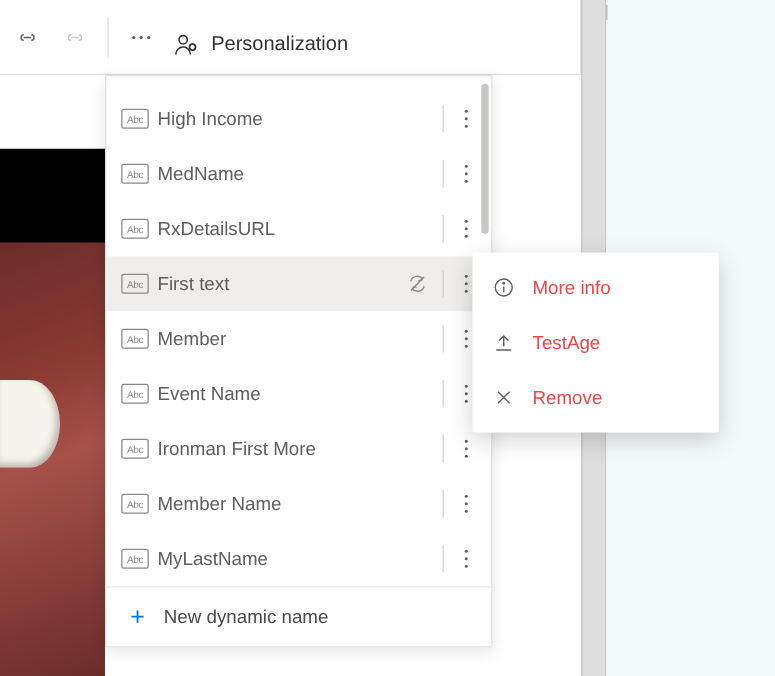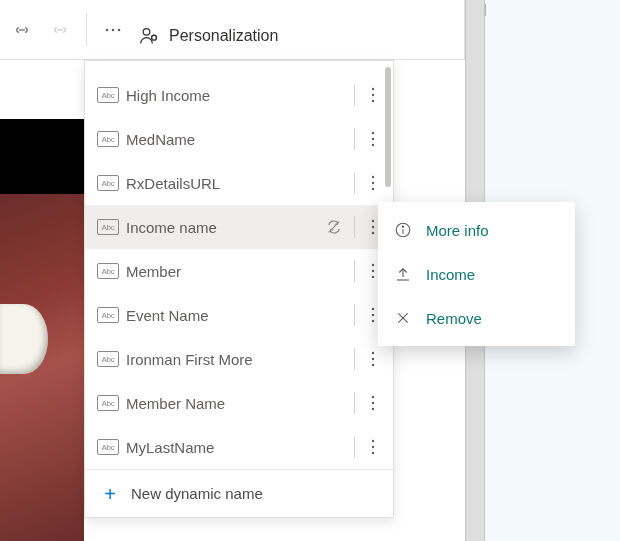--- a/index.html
+++ b/index.html
@@ -204,21 +204,21 @@
       padding: 6px 0;
       z-index: 10;
     }
     .menu-item {
       height: 44px;
       display: flex;
       align-items: center;
       gap: 14px;
       padding: 0 16px;
       cursor: pointer;
-      color: #0f766e;
+      color: #ef4444;
       font-size: 15px;
     }
     .menu-item .mi-icon {
       width: 18px;
       display: flex;
       align-items: center;
       justify-content: center;
       color: #605e5c;
     }
 
@@ -334,21 +334,21 @@
           <svg width="4" height="16" viewBox="0 0 4 16" fill="currentColor">
               <circle cx="2" cy="2" r="1.2"></circle>
               <circle cx="2" cy="8" r="1.2"></circle>
               <circle cx="2" cy="14" r="1.2"></circle>
             </svg>
         </div>
       </div>
 
       <div class="field-row selected">
         <div class="field-icon">Abc</div>
-        <div class="field-label">Income name</div>
+        <div class="field-label">First text</div>
         <div class="sync-off">
           <svg width="16" height="16" viewBox="0 0 24 24" fill="none" stroke="currentColor" stroke-width="1.6">
             <path d="M4 9 a8 8 0 0 1 14 -3"></path>
               <path d="M20 15 a8 8 0 0 1 -14 3"></path>
             <path d="M17 4 v4 h-4"></path>
               <path d="M7 20 v-4 h4"></path>
             <line x1="4" y1="20" x2="20" y2="4"></line>
           </svg>
         </div>
         <div class="row-divider"></div>
@@ -455,21 +455,21 @@
     <span>More info</span>
   </div>
   <div class="menu-item">
     <span class="mi-icon">
       <svg width="18" height="18" viewBox="0 0 24 24" fill="none" stroke="currentColor" stroke-width="1.5">
         <path d="M12 16 V5"></path>
           <path d="M7 10 l5 -5 l5 5"></path>
           <path d="M4 20 h16"></path>
       </svg>
     </span>
-    <span>Income</span>
+    <span>TestAge</span>
   </div>
   <div class="menu-item">
     <span class="mi-icon">
       <svg width="16" height="16" viewBox="0 0 24 24" fill="none" stroke="currentColor" stroke-width="1.6">
         <line x1="5" y1="5" x2="19" y2="19"></line>
           <line x1="19" y1="5" x2="5" y2="19"></line>
       </svg>
     </span>
     <span>Remove</span>
   </div>

